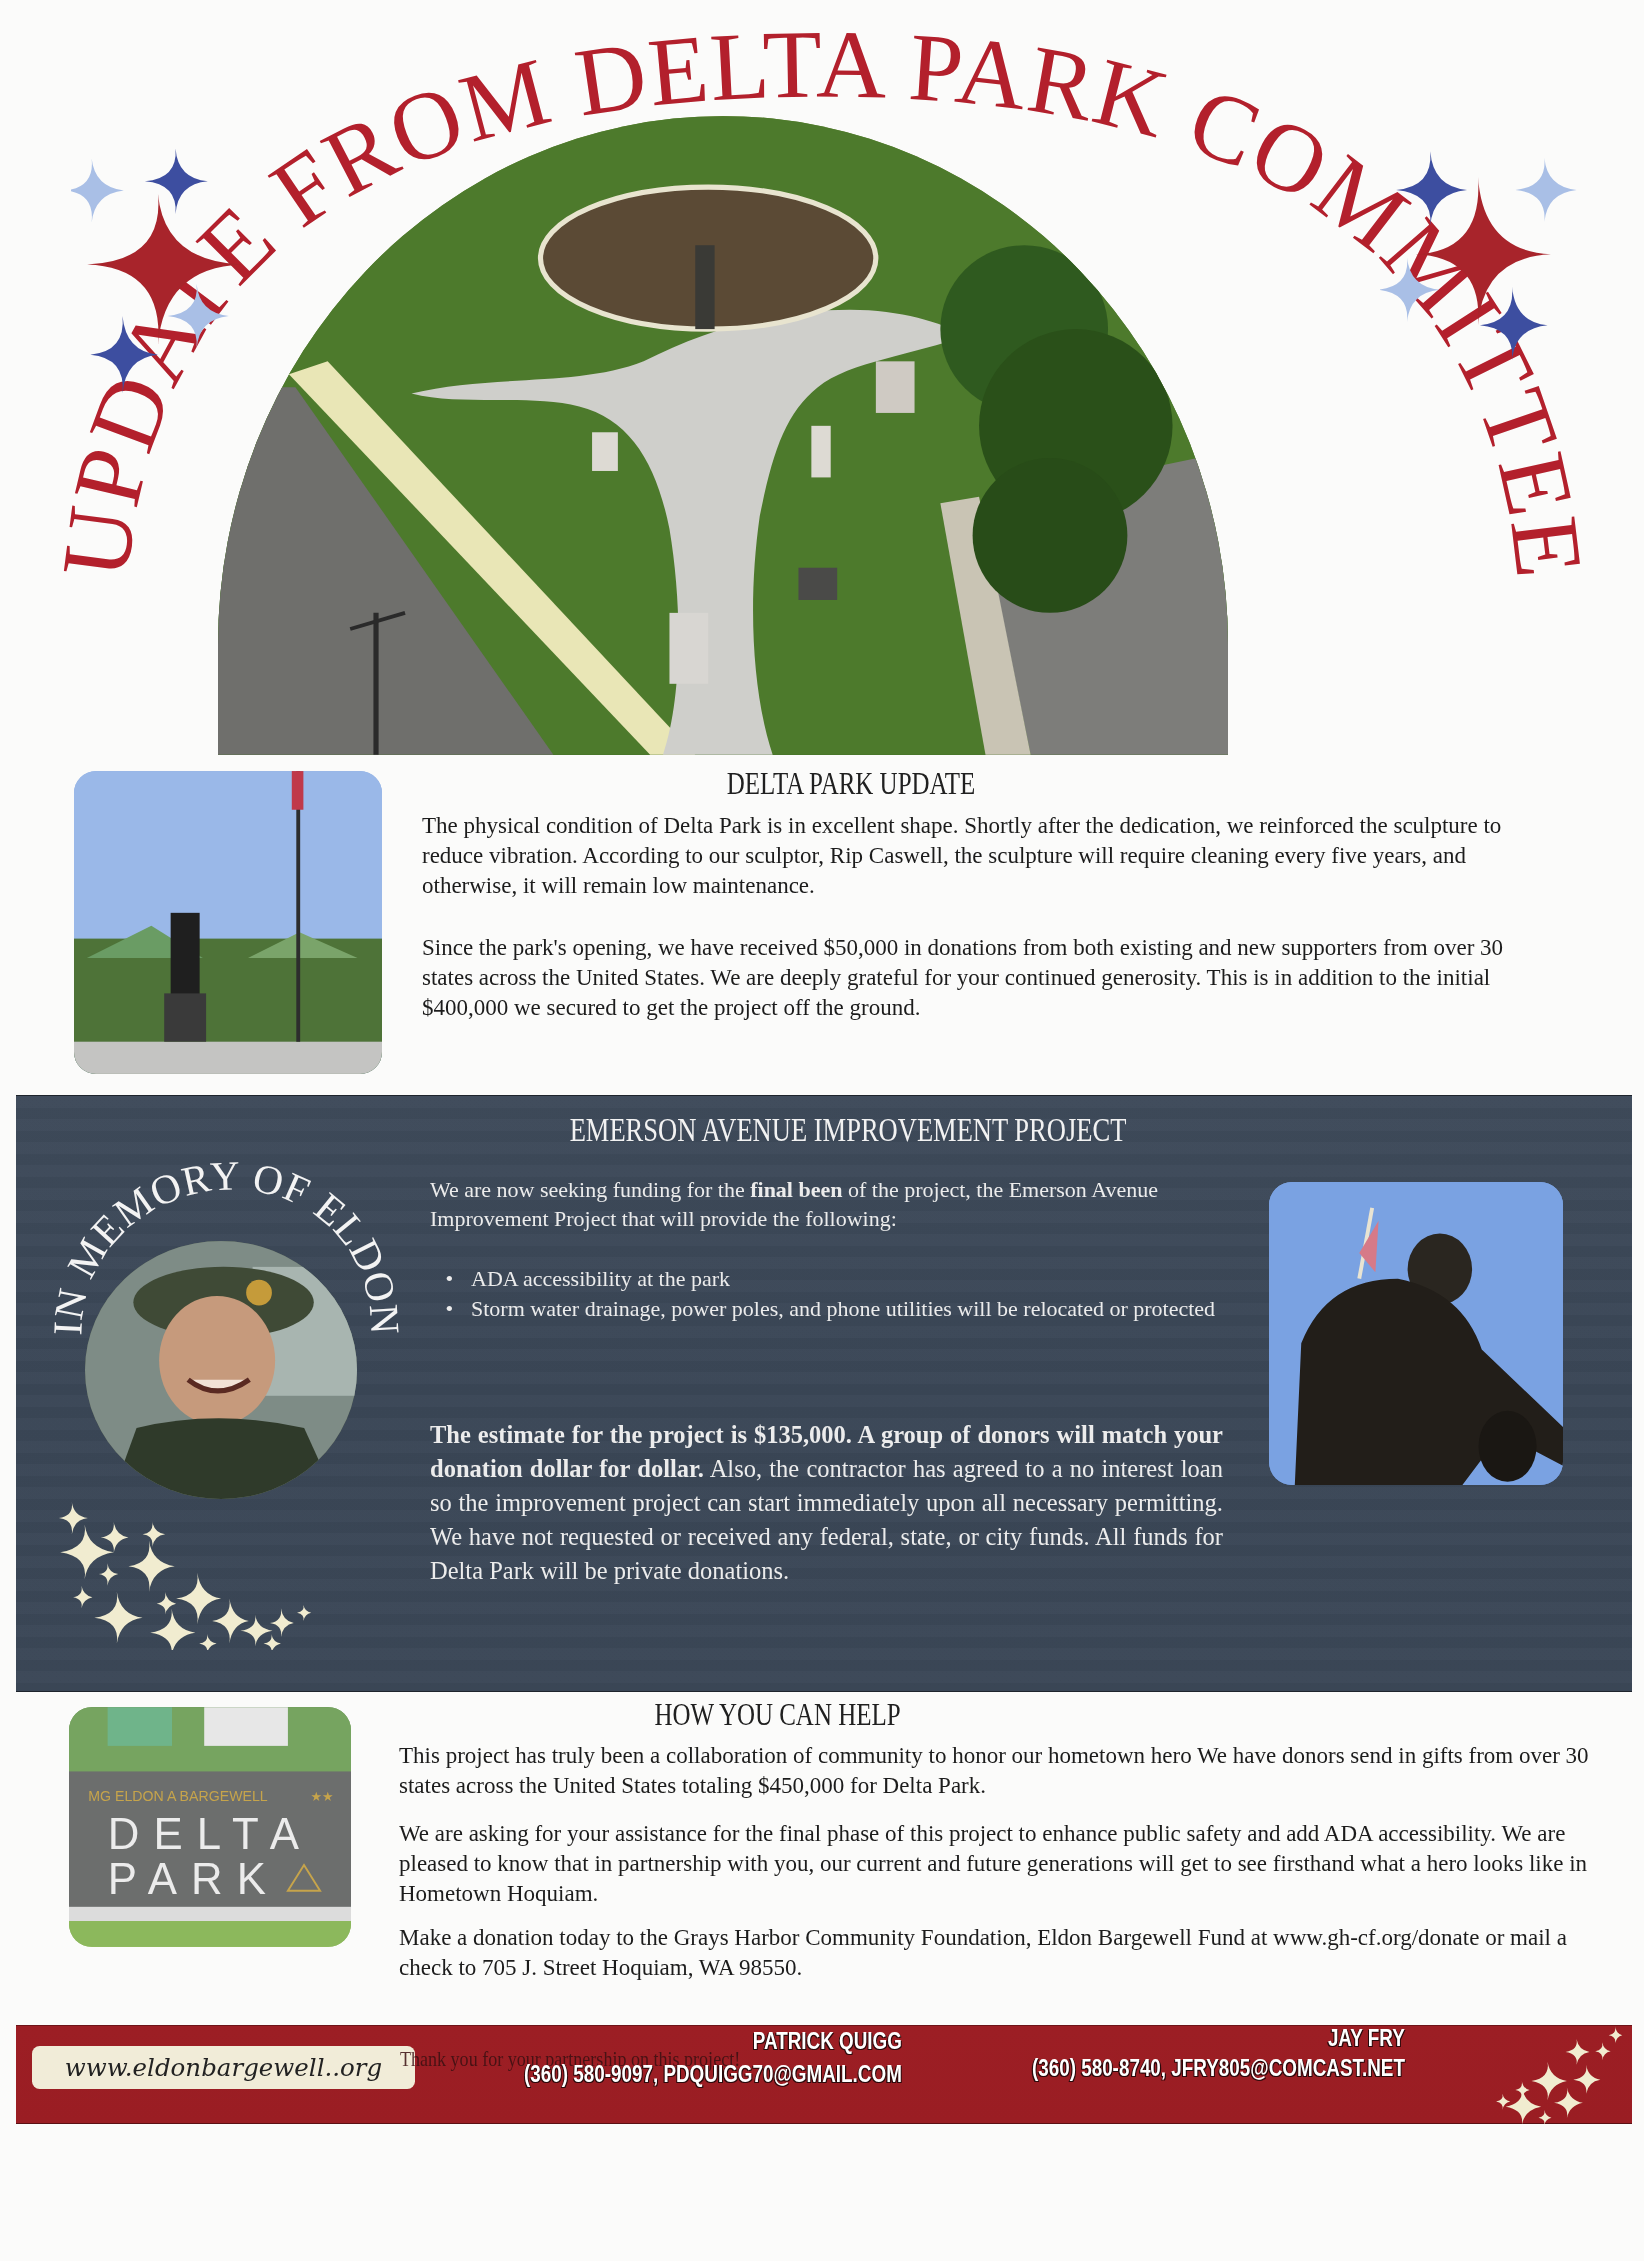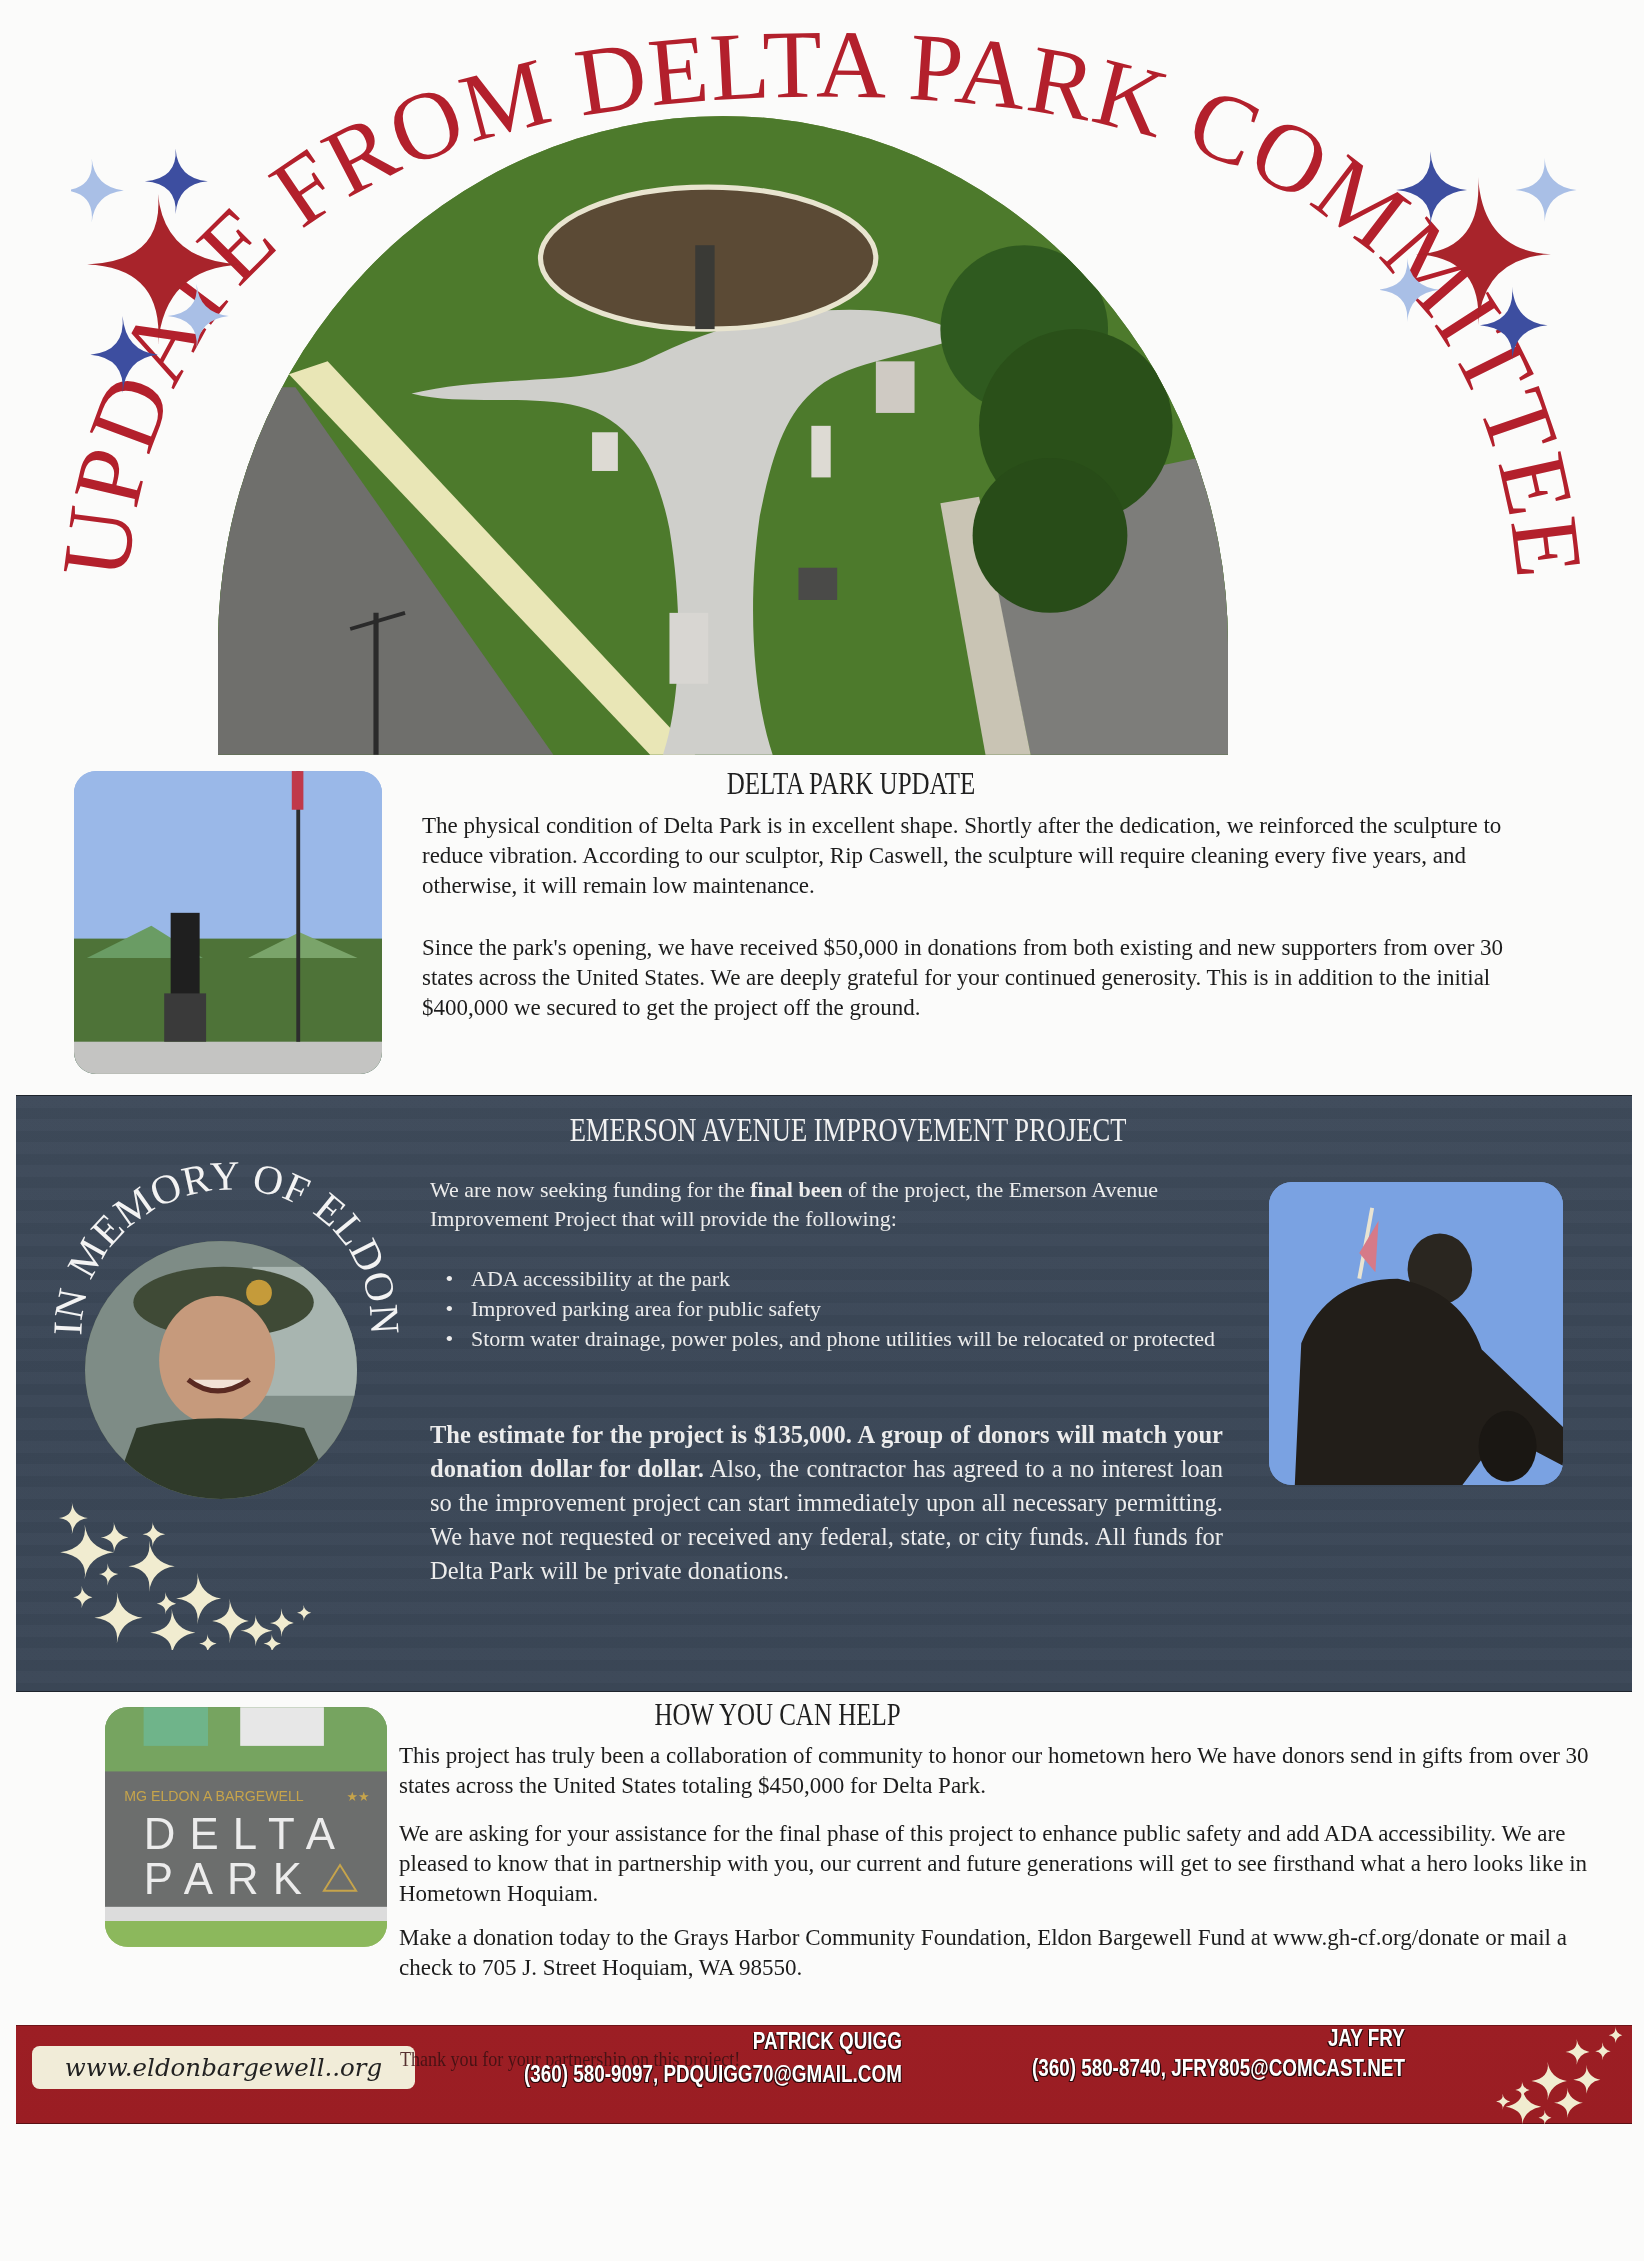--- a/index.html
+++ b/index.html
@@ -70,21 +70,20 @@
     left: 1269px; top: 1182px; width: 294px; height: 303px;
     border-radius: 23px; overflow: hidden;
     background: linear-gradient(180deg, #7ea5e4 0%, #6f99df 100%);
   }
 
   
   #sec3-photo {
     left: 69px; top: 1707px; width: 282px; height: 240px;
     border-radius: 23px; overflow: hidden;
     background: linear-gradient(180deg, #6c9a5a 0%, #7fa864 26%, #707070 27%, #6f7170 78%, #d8d8d8 80%, #6b6b6b 84%, #88b25a 92%, #9cc16a 100%);
-    margin-left: 36px;
   }
   #sec3-title { left: 539px; top: 1696px; width: 477px; font-size: 32px; color: #202020; }
   #sec3-p1 { left: 399px; top: 1741px; width: 1200px; }
   #sec3-p2 { left: 399px; top: 1819px; width: 1200px; }
   #sec3-p3 { left: 399px; top: 1923px; width: 1200px; }
 
   
   #footer {
     left: 15.5px; top: 2025px; width: 1616px; height: 97px;
     background: linear-gradient(180deg, #9c1e24 0%, #9a1d23 100%);
@@ -235,21 +234,20 @@
       <path d="M340,205 Q343,218 328,220 Q343,223 340,235 Q343,223 355,220 Q343,218 340,205Z"></path>
       <path d="M140,235 Q143,250 128,252 Q143,255 140,268 Q143,255 156,252 Q143,250 140,235Z"></path>
     </g>
   </svg>
 </div>
 
 <div id="band-intro" class="body-text"><span>We are now seeking funding for the </span><b>final been</b><span> of the project, the Emerson Avenue Improvement Project that will provide the following:</span></div>
 
 <ul id="band-list" class="abs">
   <li>ADA accessibility at the park</li>
-  <li>Improved parking area for public safety</li>
   <li>Storm water drainage, power poles, and phone utilities will be relocated or protected</li>
 </ul>
 
 <div id="band-para" class="body-text"><b>The estimate for the project is $135,000. A group of donors will match your donation dollar for dollar.</b><span> Also, the contractor has agreed to a no interest loan so the improvement project can start immediately upon all necessary permitting. We have not requested or received any federal, state, or city funds. All funds for Delta Park will be private donations.</span></div>
 
 <div id="statue-photo" class="abs">
   <svg width="294" height="303" viewBox="0 0 456 470">
     <rect width="456" height="470" fill="#7aa2e2"></rect>
     <line x1="160" y1="40" x2="140" y2="150" stroke="#e9e4d2" stroke-width="6"></line>
     <polygon points="140,110 170,60 165,140" fill="#d67a88"></polygon>

